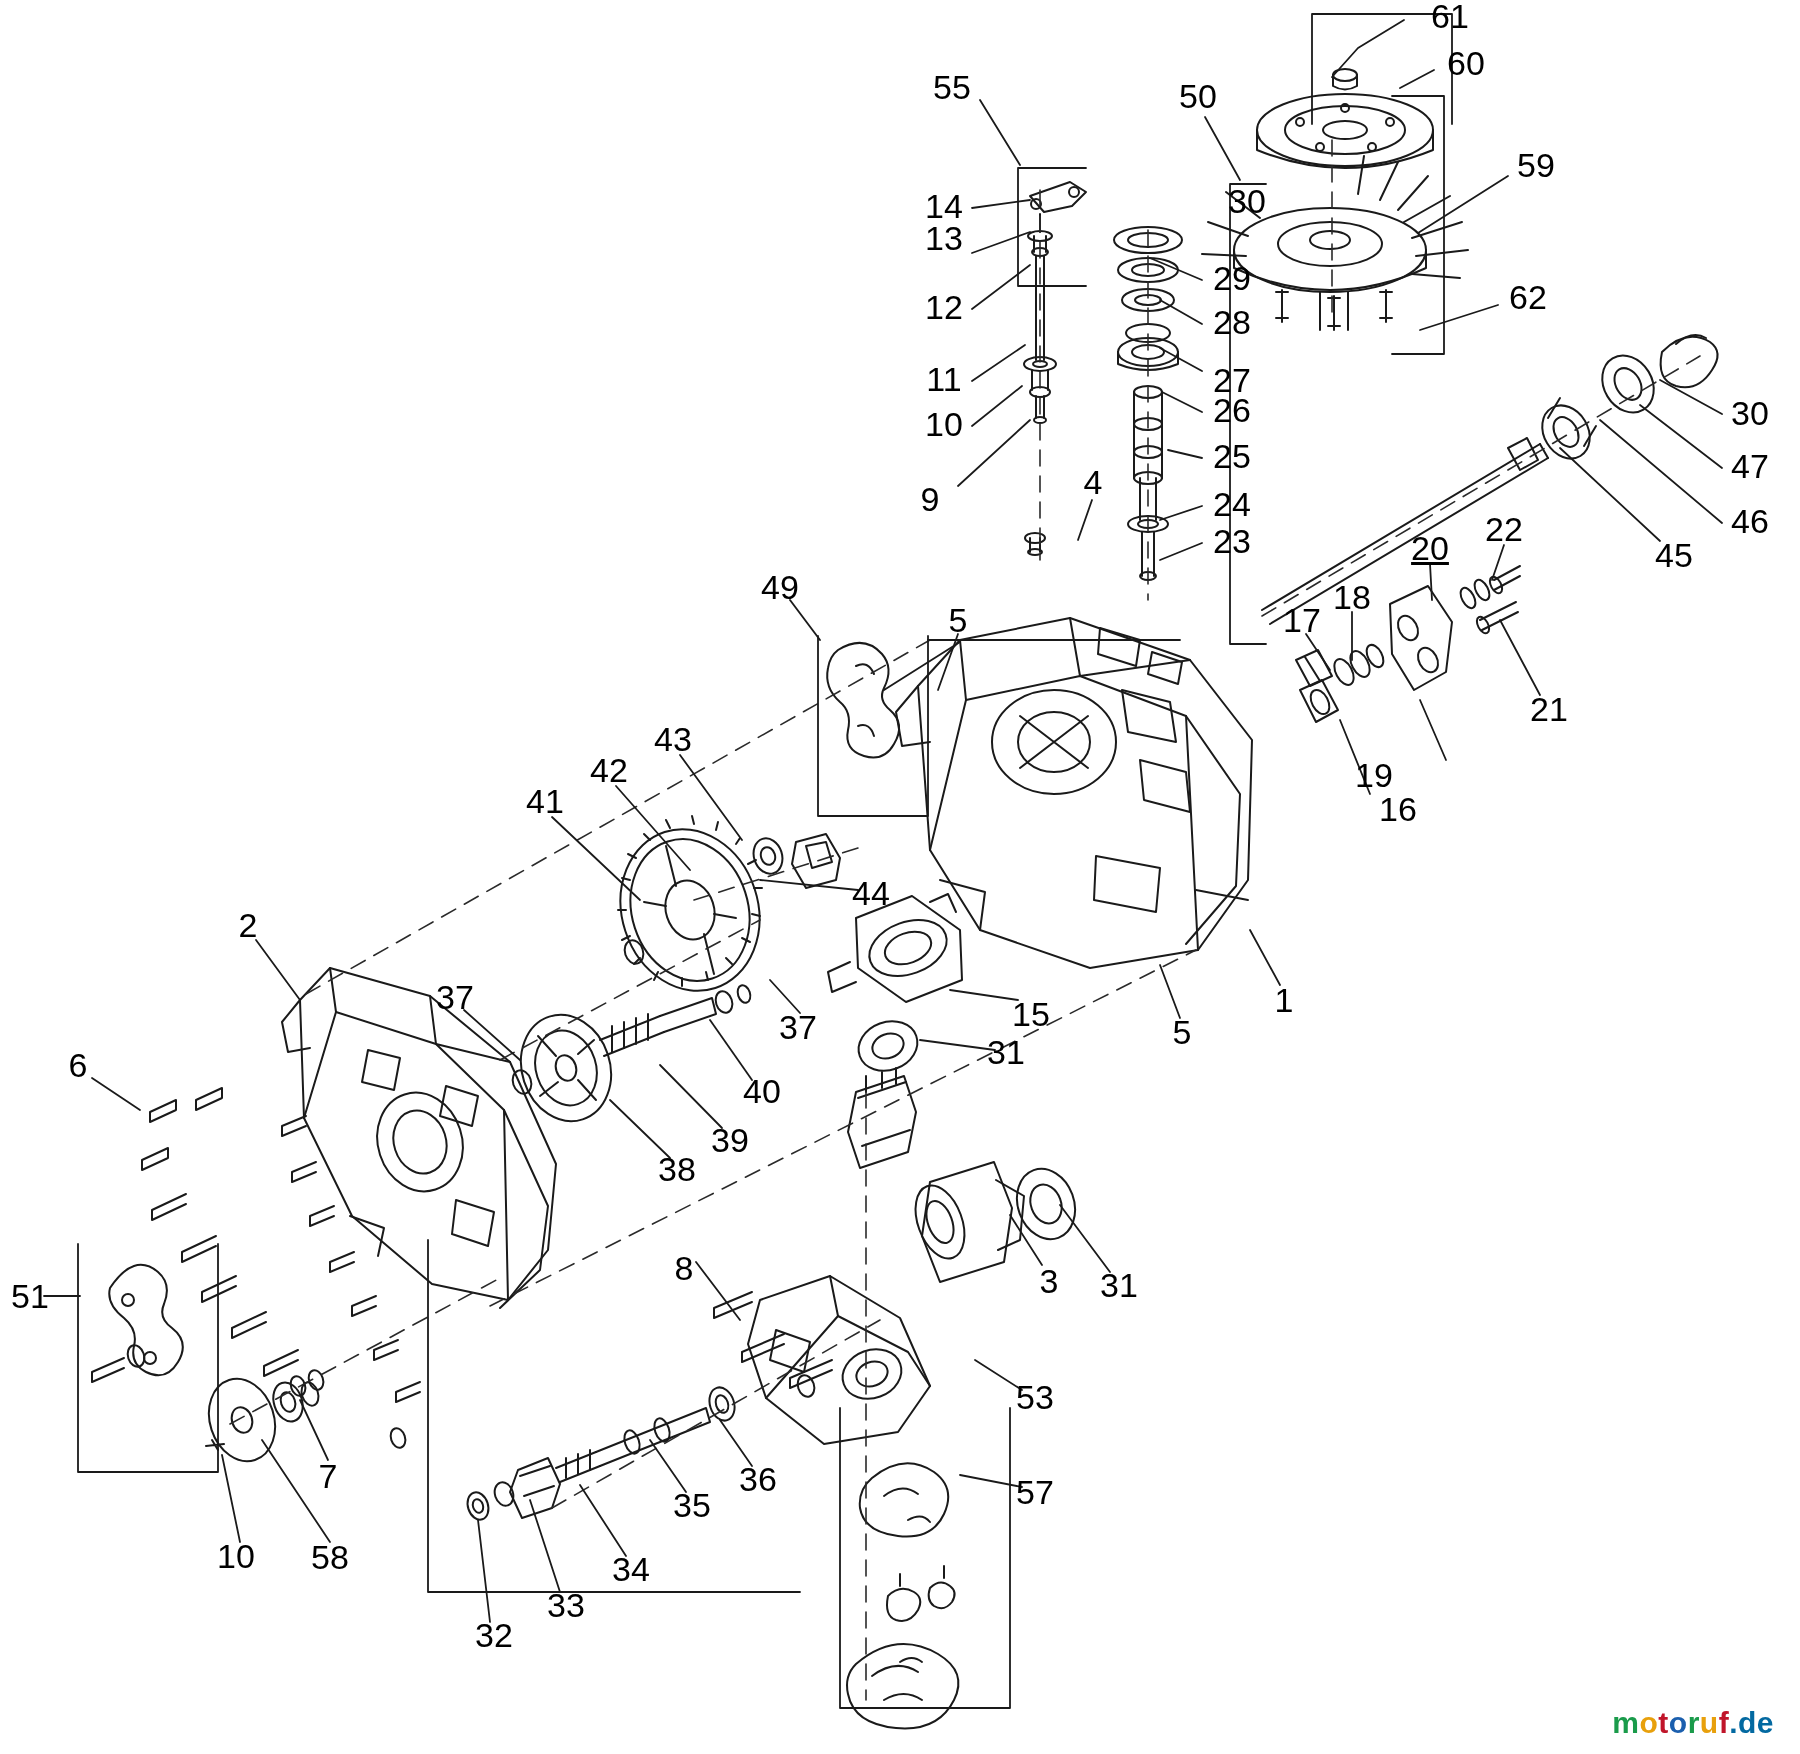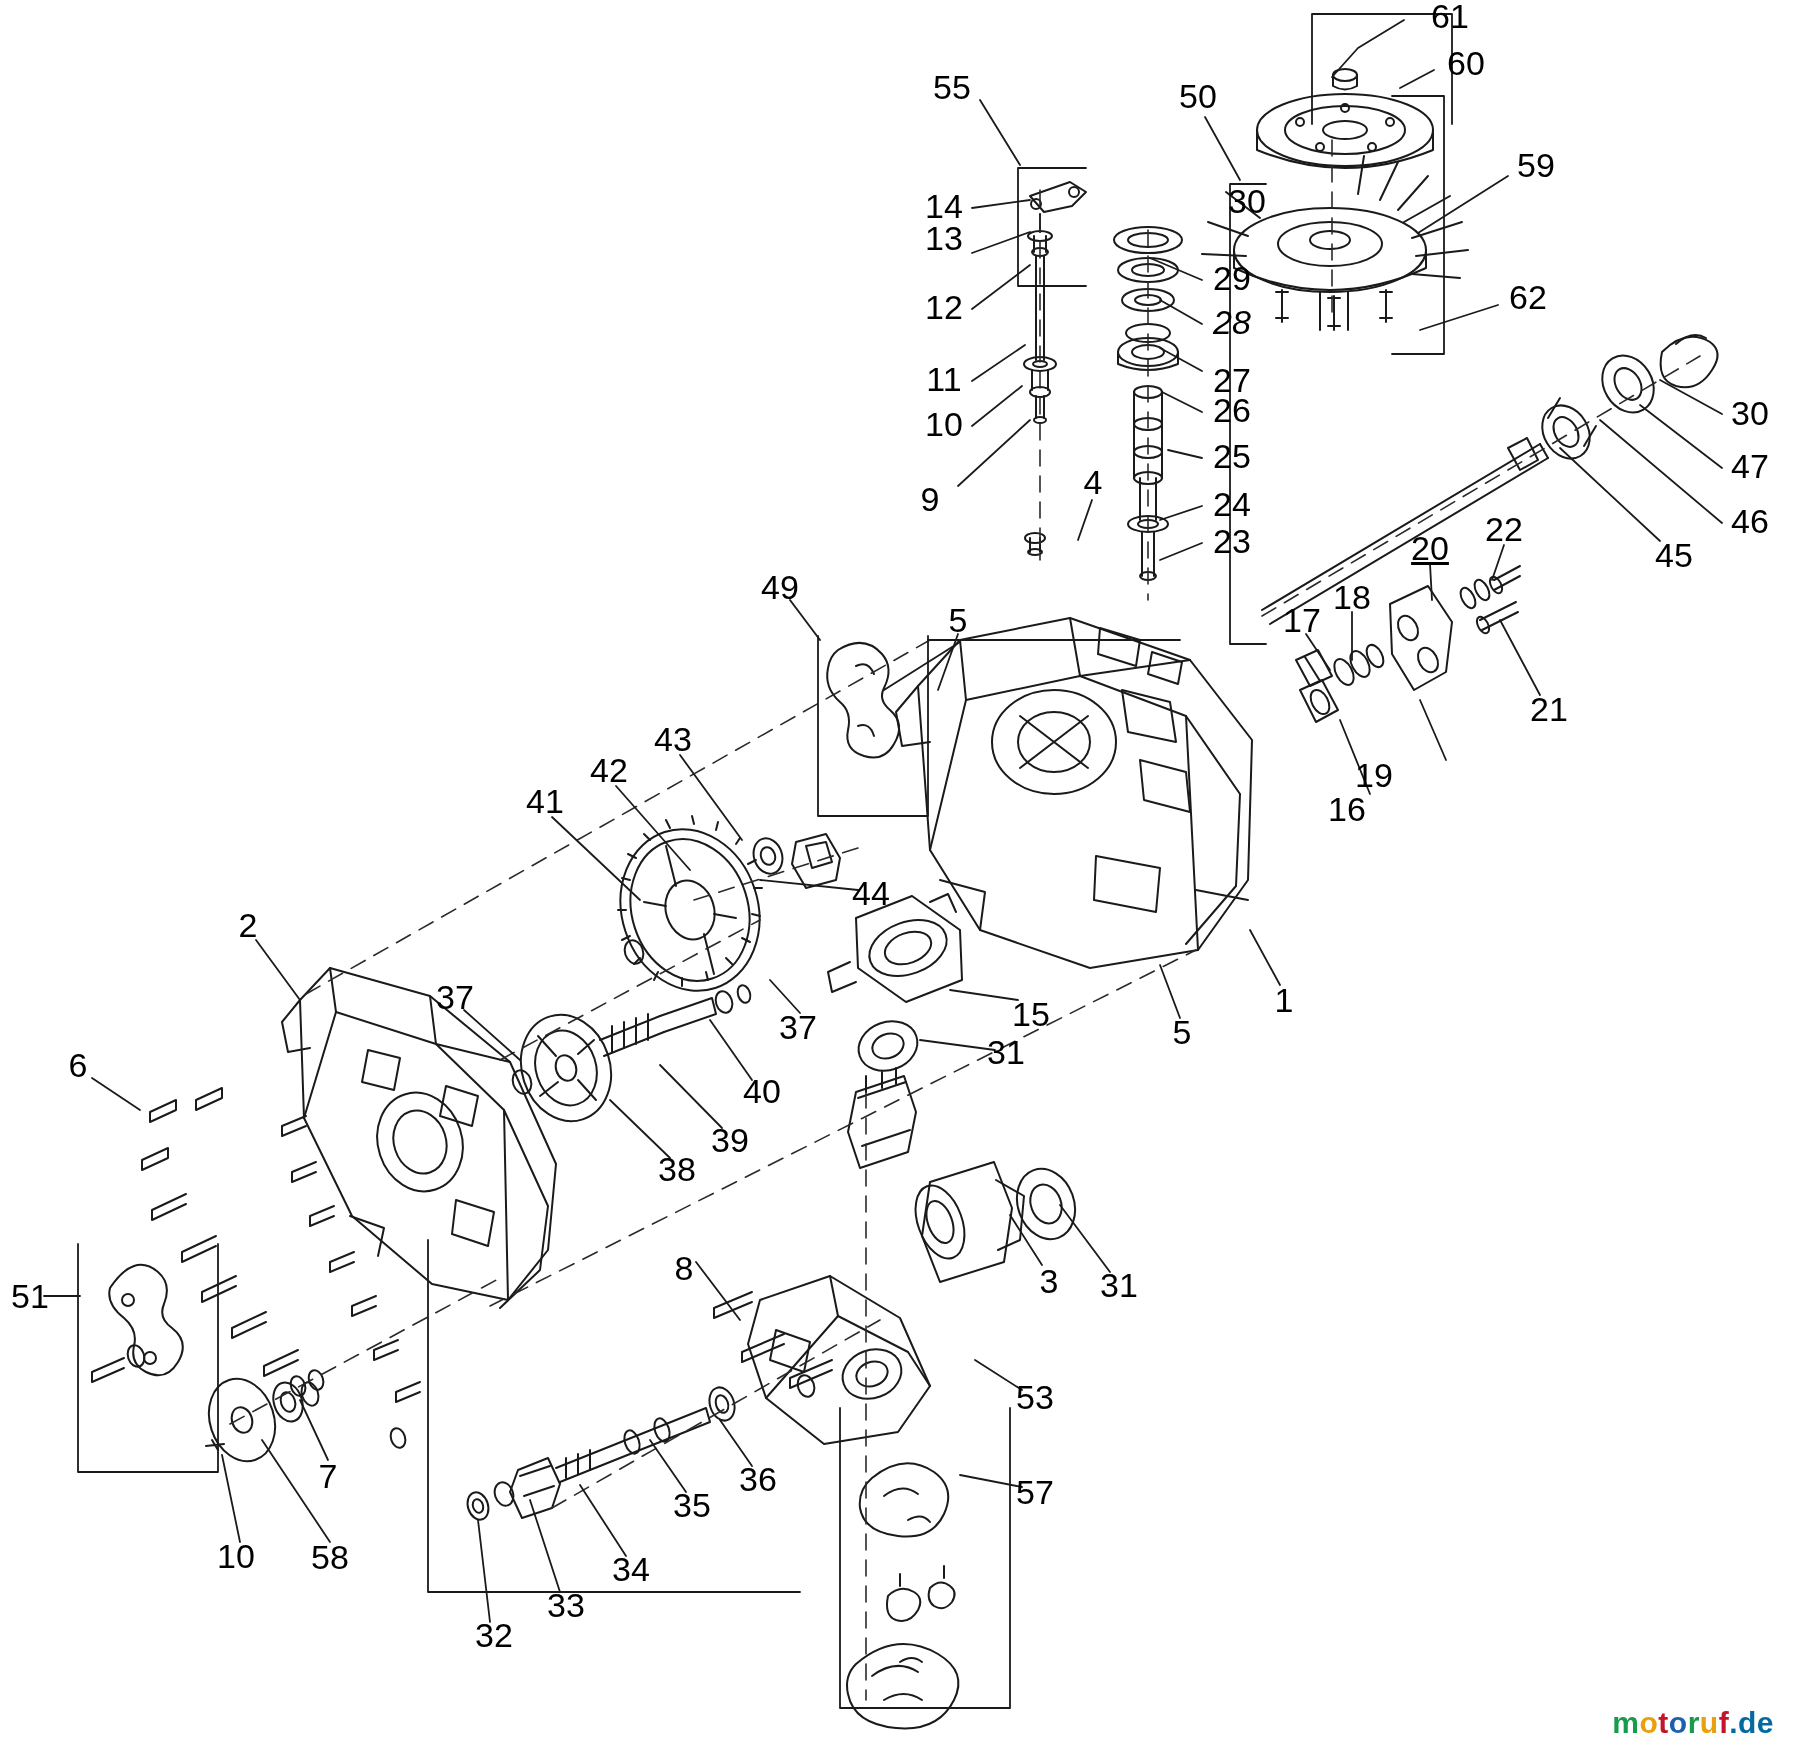--- a/index.html
+++ b/index.html
@@ -465,33 +465,33 @@
       <div class="callout" style="left: 328px; top: 1476px;">7</div>
       <div class="callout" style="left: 684px; top: 1268px;">8</div>
       <div class="callout" style="left: 930px; top: 499px;">9</div>
       <div class="callout" style="left: 944px; top: 424px;">10</div>
       <div class="callout" style="left: 236px; top: 1556px;">10</div>
       <div class="callout" style="left: 944px; top: 379px;">11</div>
       <div class="callout" style="left: 944px; top: 307px;">12</div>
       <div class="callout" style="left: 944px; top: 238px;">13</div>
       <div class="callout" style="left: 944px; top: 206px;">14</div>
       <div class="callout" style="left: 1031px; top: 1014px;">15</div>
-      <div class="callout" style="left: 1347px; top: 809px;">16</div>
+      <div class="callout" style="left: 1398px; top: 809px;">16</div>
       <div class="callout" style="left: 1302px; top: 620px;">17</div>
       <div class="callout" style="left: 1352px; top: 597px;">18</div>
       <div class="callout" style="left: 1374px; top: 775px;">19</div>
       <div class="callout" style="left: 1430px; top: 548px; text-decoration: underline;">20</div>
       <div class="callout" style="left: 1549px; top: 709px;">21</div>
       <div class="callout" style="left: 1504px; top: 529px;">22</div>
       <div class="callout" style="left: 1232px; top: 541px;">23</div>
       <div class="callout" style="left: 1232px; top: 504px;">24</div>
       <div class="callout" style="left: 1232px; top: 456px;">25</div>
       <div class="callout" style="left: 1232px; top: 410px;">26</div>
       <div class="callout" style="left: 1232px; top: 352px; margin-top: 28px;">27</div>
-      <div class="callout" style="left: 1232px; top: 322px; font-style: italic;">28</div>
+      <div class="callout" style="left: 1232px; top: 322px;">28</div>
       <div class="callout" style="left: 1232px; top: 278px;">29</div>
       <div class="callout" style="left: 1247px; top: 201px;">30</div>
       <div class="callout" style="left: 1750px; top: 413px;">30</div>
       <div class="callout" style="left: 1006px; top: 1052px;">31</div>
       <div class="callout" style="left: 1119px; top: 1285px;">31</div>
       <div class="callout" style="left: 494px; top: 1635px;">32</div>
       <div class="callout" style="left: 566px; top: 1605px;">33</div>
       <div class="callout" style="left: 631px; top: 1569px;">34</div>
       <div class="callout" style="left: 692px; top: 1505px;">35</div>
       <div class="callout" style="left: 758px; top: 1479px;">36</div>

